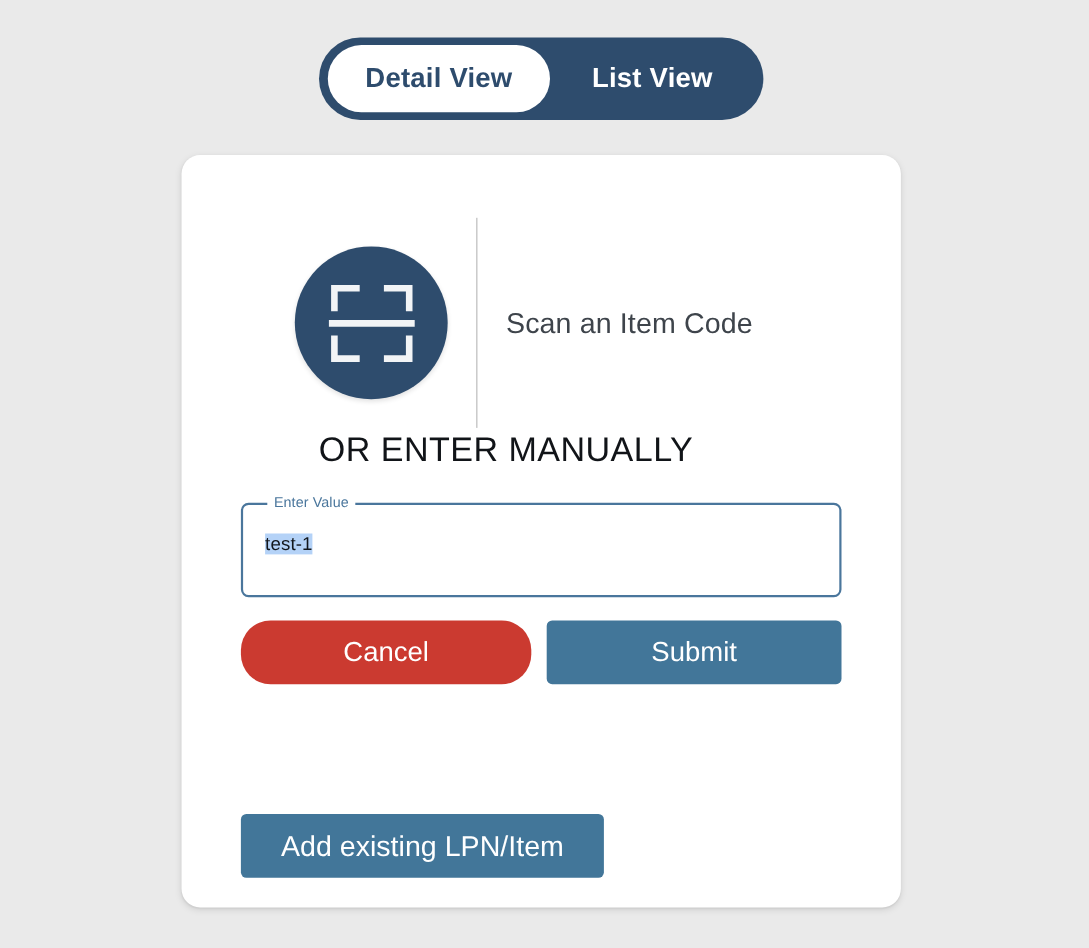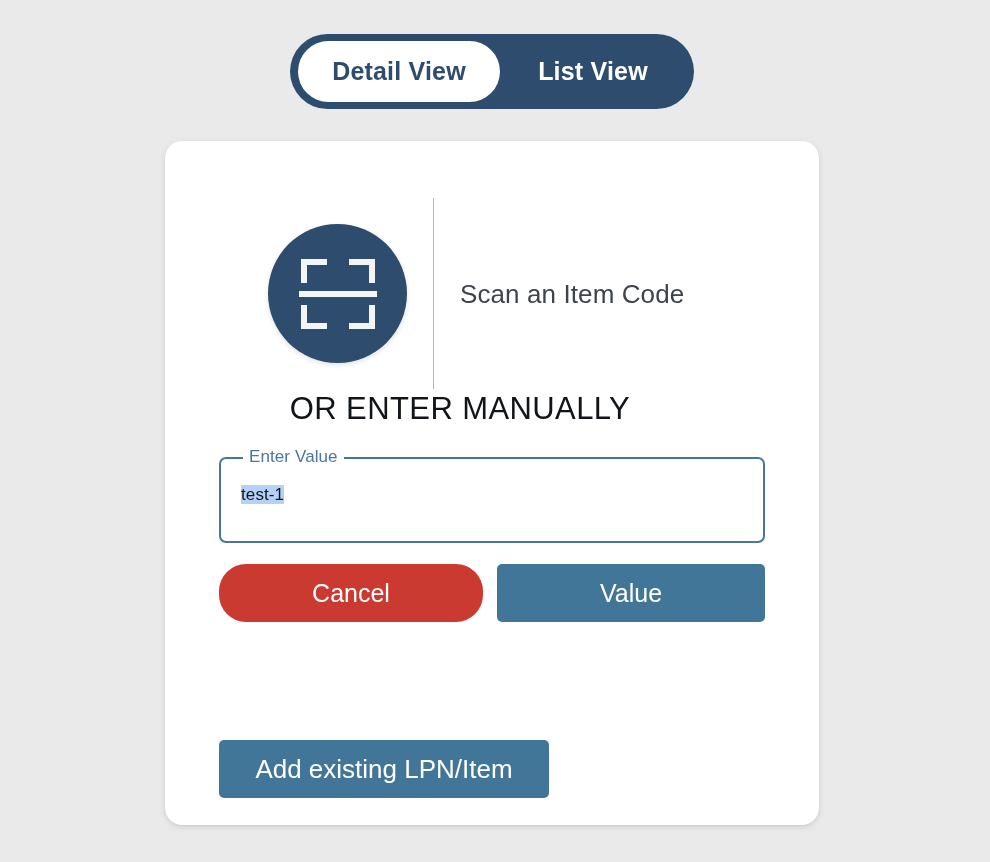--- a/index.html
+++ b/index.html
@@ -155,21 +155,21 @@
     box-sizing: border-box;
     background: #ffffff;
   }
   .field-notch {
     position: absolute;
     left: 24px;
     top: -10px;
     height: 20px;
     background: #ffffff;
     padding: 0 6px;
-    font-size: 17px;
+    font-size: 13px;
     color: #4a769c;
     line-height: 20px;
     letter-spacing: .1px;
   }
   .field-value {
     position: absolute;
     left: 22px;
     top: 28px;
     font-size: 17px;
     color: #12161b;
@@ -269,19 +269,19 @@
     <div class="field-wrap">
       <div class="field-box"></div>
       <div class="field-notch">Enter Value</div>
       <div class="field-value">
         <span class="sel">test-1</span>
       </div>
       <div class="field-hit"></div>
     </div>
 
     <button class="btn btn-cancel">Cancel</button>
-    <button class="btn btn-submit">Value</button>
+    <button class="btn btn-submit">Submit</button>
 
 
     <button class="btn btn-add-lpn">Add existing LPN/Item</button>
 
   </div>
 </div>
 
 </body></html>

